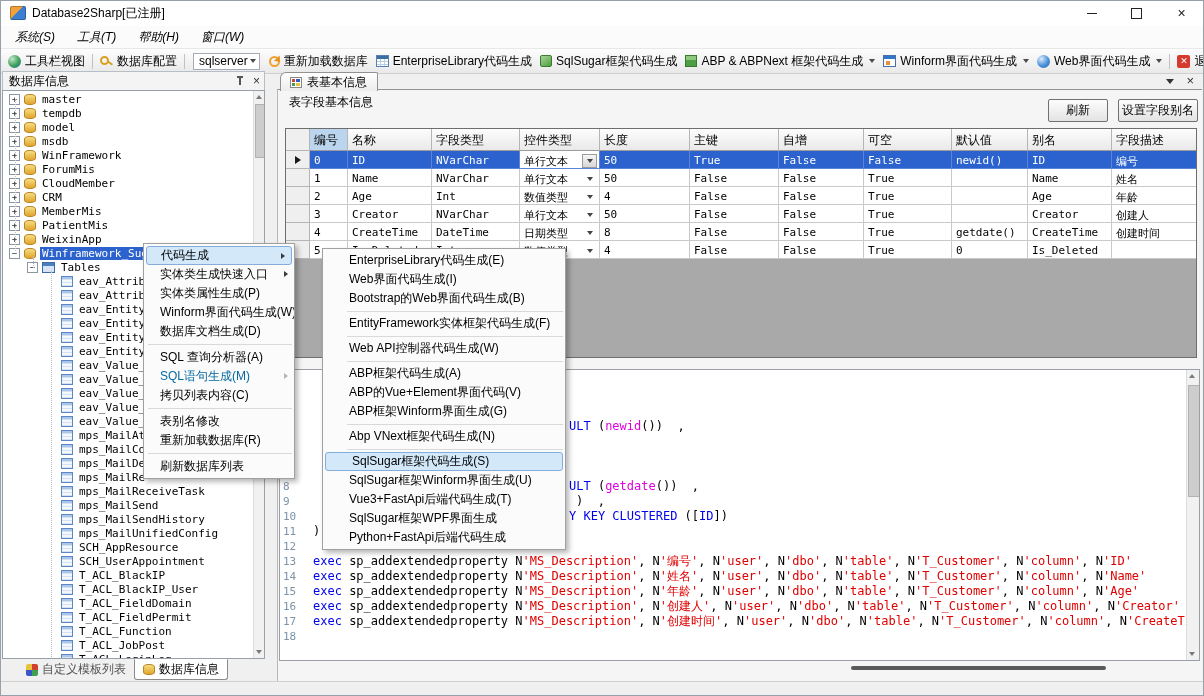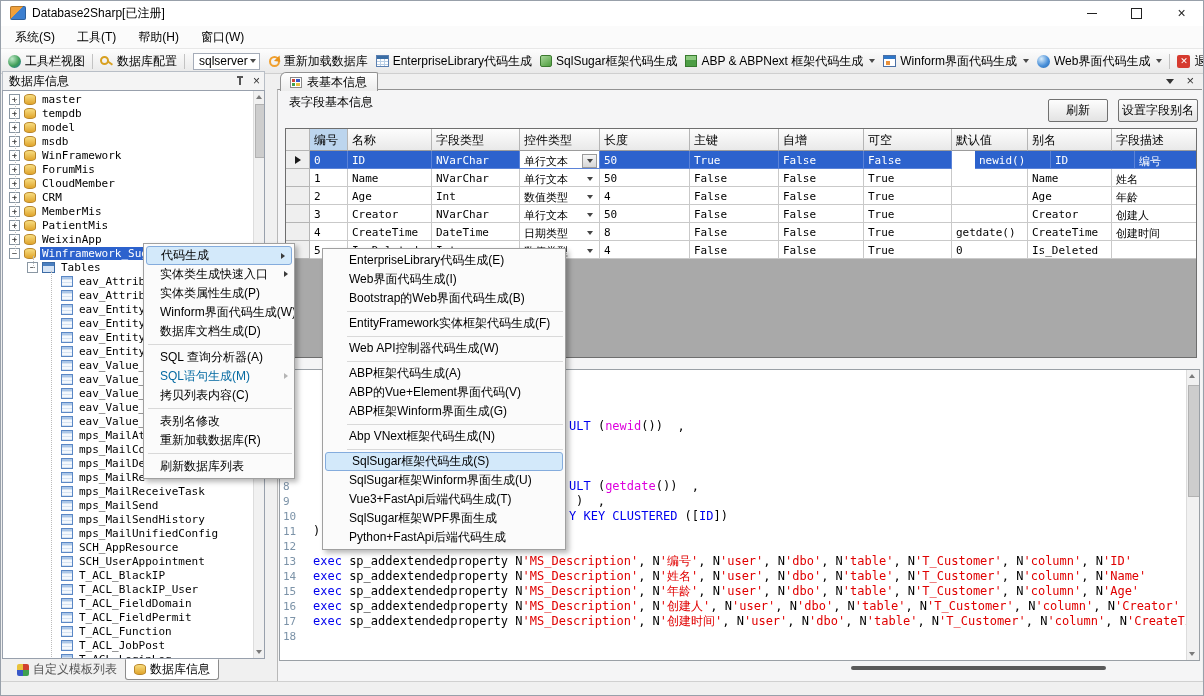--- a/index.html
+++ b/index.html
@@ -15,21 +15,21 @@
             box-shadow:inset 0 0 0 1px rgba(0,0,0,.25);}
   .win-ctls{margin-left:auto;display:flex;height:26px;}
   .wc{width:45px;height:26px;display:flex;align-items:center;justify-content:center;}
   .wc-min{width:10px;height:1px;background:#222;}
   .wc-max{width:9px;height:9px;border:1px solid #222;}
   .wc-x{font-size:14px;line-height:14px;color:#222;}
 
   
   .menubar{position:absolute;left:0;top:26px;width:1204px;height:22px;background:#fbfbfb;
            display:flex;align-items:center;padding-left:4px;box-sizing:border-box;}
-  .menu-item{padding:3px 11px;}
+  .menu-item{padding:3px 11px;font-style:italic;}
 
   
   .toolbar{position:absolute;left:0;top:48px;width:1204px;height:22px;
            background:linear-gradient(#fdfdfd,#e9e9e9);border-top:1px solid #e8e8e8;border-bottom:1px solid #cfcfcf;
            display:flex;align-items:center;padding:12px 4px;box-sizing:border-box;white-space:nowrap;}
   .tb-item{display:flex;align-items:center;gap:4px;padding:1px 4px;flex:0 0 auto;}
   .tb-sep{width:1px;height:15px;background:#c3c3c3;margin:0 3px;flex:0 0 auto;}
   .dd{width:0;height:0;border-left:3.5px solid transparent;border-right:3.5px solid transparent;
       border-top:4px solid #4a4a4a;margin-left:2px;}
   .tb-combo{width:104px;height:17px;background:#fff;border:1px solid #a5acb8;margin:0 5px;
@@ -90,21 +90,21 @@
   .tlabel.sel{background:#2c62cd;color:#fff;}
   .guide{position:absolute;width:0;border-left:1px dotted #bcbcbc;}
   
   .tscroll{position:absolute;right:0;top:0;bottom:0;width:11px;background:#f1f1f1;border-left:1px solid #ddd;box-sizing:border-box;}
   .tscroll .thumb{position:absolute;left:1px;top:13px;width:8px;height:52px;background:#cdcdcd;border:1px solid #b2b2b2;}
   .sarrow{position:absolute;left:2px;width:0;height:0;border-left:3.5px solid transparent;border-right:3.5px solid transparent;}
   .sarrow.up{top:4px;border-bottom:4px solid #7a7a7a;}
   .sarrow.down{bottom:4px;border-top:4px solid #7a7a7a;}
 
   
-  .left-tabs{position:absolute;left:2px;top:659px;width:300px;height:21px;display:flex;padding-left:7px;}
+  .left-tabs{position:absolute;left:2px;top:659px;width:300px;height:21px;display:flex;padding-left:16px;}
   .btab{display:flex;align-items:center;gap:4px;padding:2px 8px;color:#555;}
   .btab.act{background:#fff;border:1px solid #8c8c8c;border-top:1px solid #fff;border-radius:0 0 3px 3px;color:#000;}
   .icon-pinwheel{width:12px;height:12px;border-radius:2px;
       background:conic-gradient(#d04030 0 25%,#3fa050 25% 50%,#3858c8 50% 75%,#e8c23c 75%);}
   .btab .t-db{flex:0 0 auto;}
 
   
   .doc-tabstrip{position:absolute;left:277px;top:71px;width:925px;height:19px;}
   .doc-tab{position:absolute;left:3px;top:1px;height:18px;display:flex;align-items:center;gap:5px;
            padding:0 10px 0 9px;background:linear-gradient(#ffffff,#ececec);
@@ -510,21 +510,21 @@
           <div class="gc combo" style="width: 80px;">
             <span>单行文本</span>
             <span class="cbtn">
               <span class="carr"></span>
             </span>
           </div>
           <div class="gc" style="width: 90px;">50</div>
           <div class="gc" style="width: 89px;">True</div>
           <div class="gc" style="width: 85px;">False</div>
           <div class="gc" style="width: 88px;">False</div>
-          <div class="gc" style="width: 76px; margin-left: 23px;">newid()</div>
+          <div class="gc" style="width: 76px;">newid()</div>
           <div class="gc" style="width: 84px;">ID</div>
           <div class="gc" style="width: 86px;">编号</div>
         </div>
         <div class="grow">
           <div class="gc gsel" style="width: 24px;"></div>
           <div class="gc" style="width: 38px;">1</div>
           <div class="gc" style="width: 84px;">Name</div>
           <div class="gc" style="width: 88px;">NVarChar</div>
           <div class="gc combo" style="width: 80px;">
             <span>单行文本</span>

